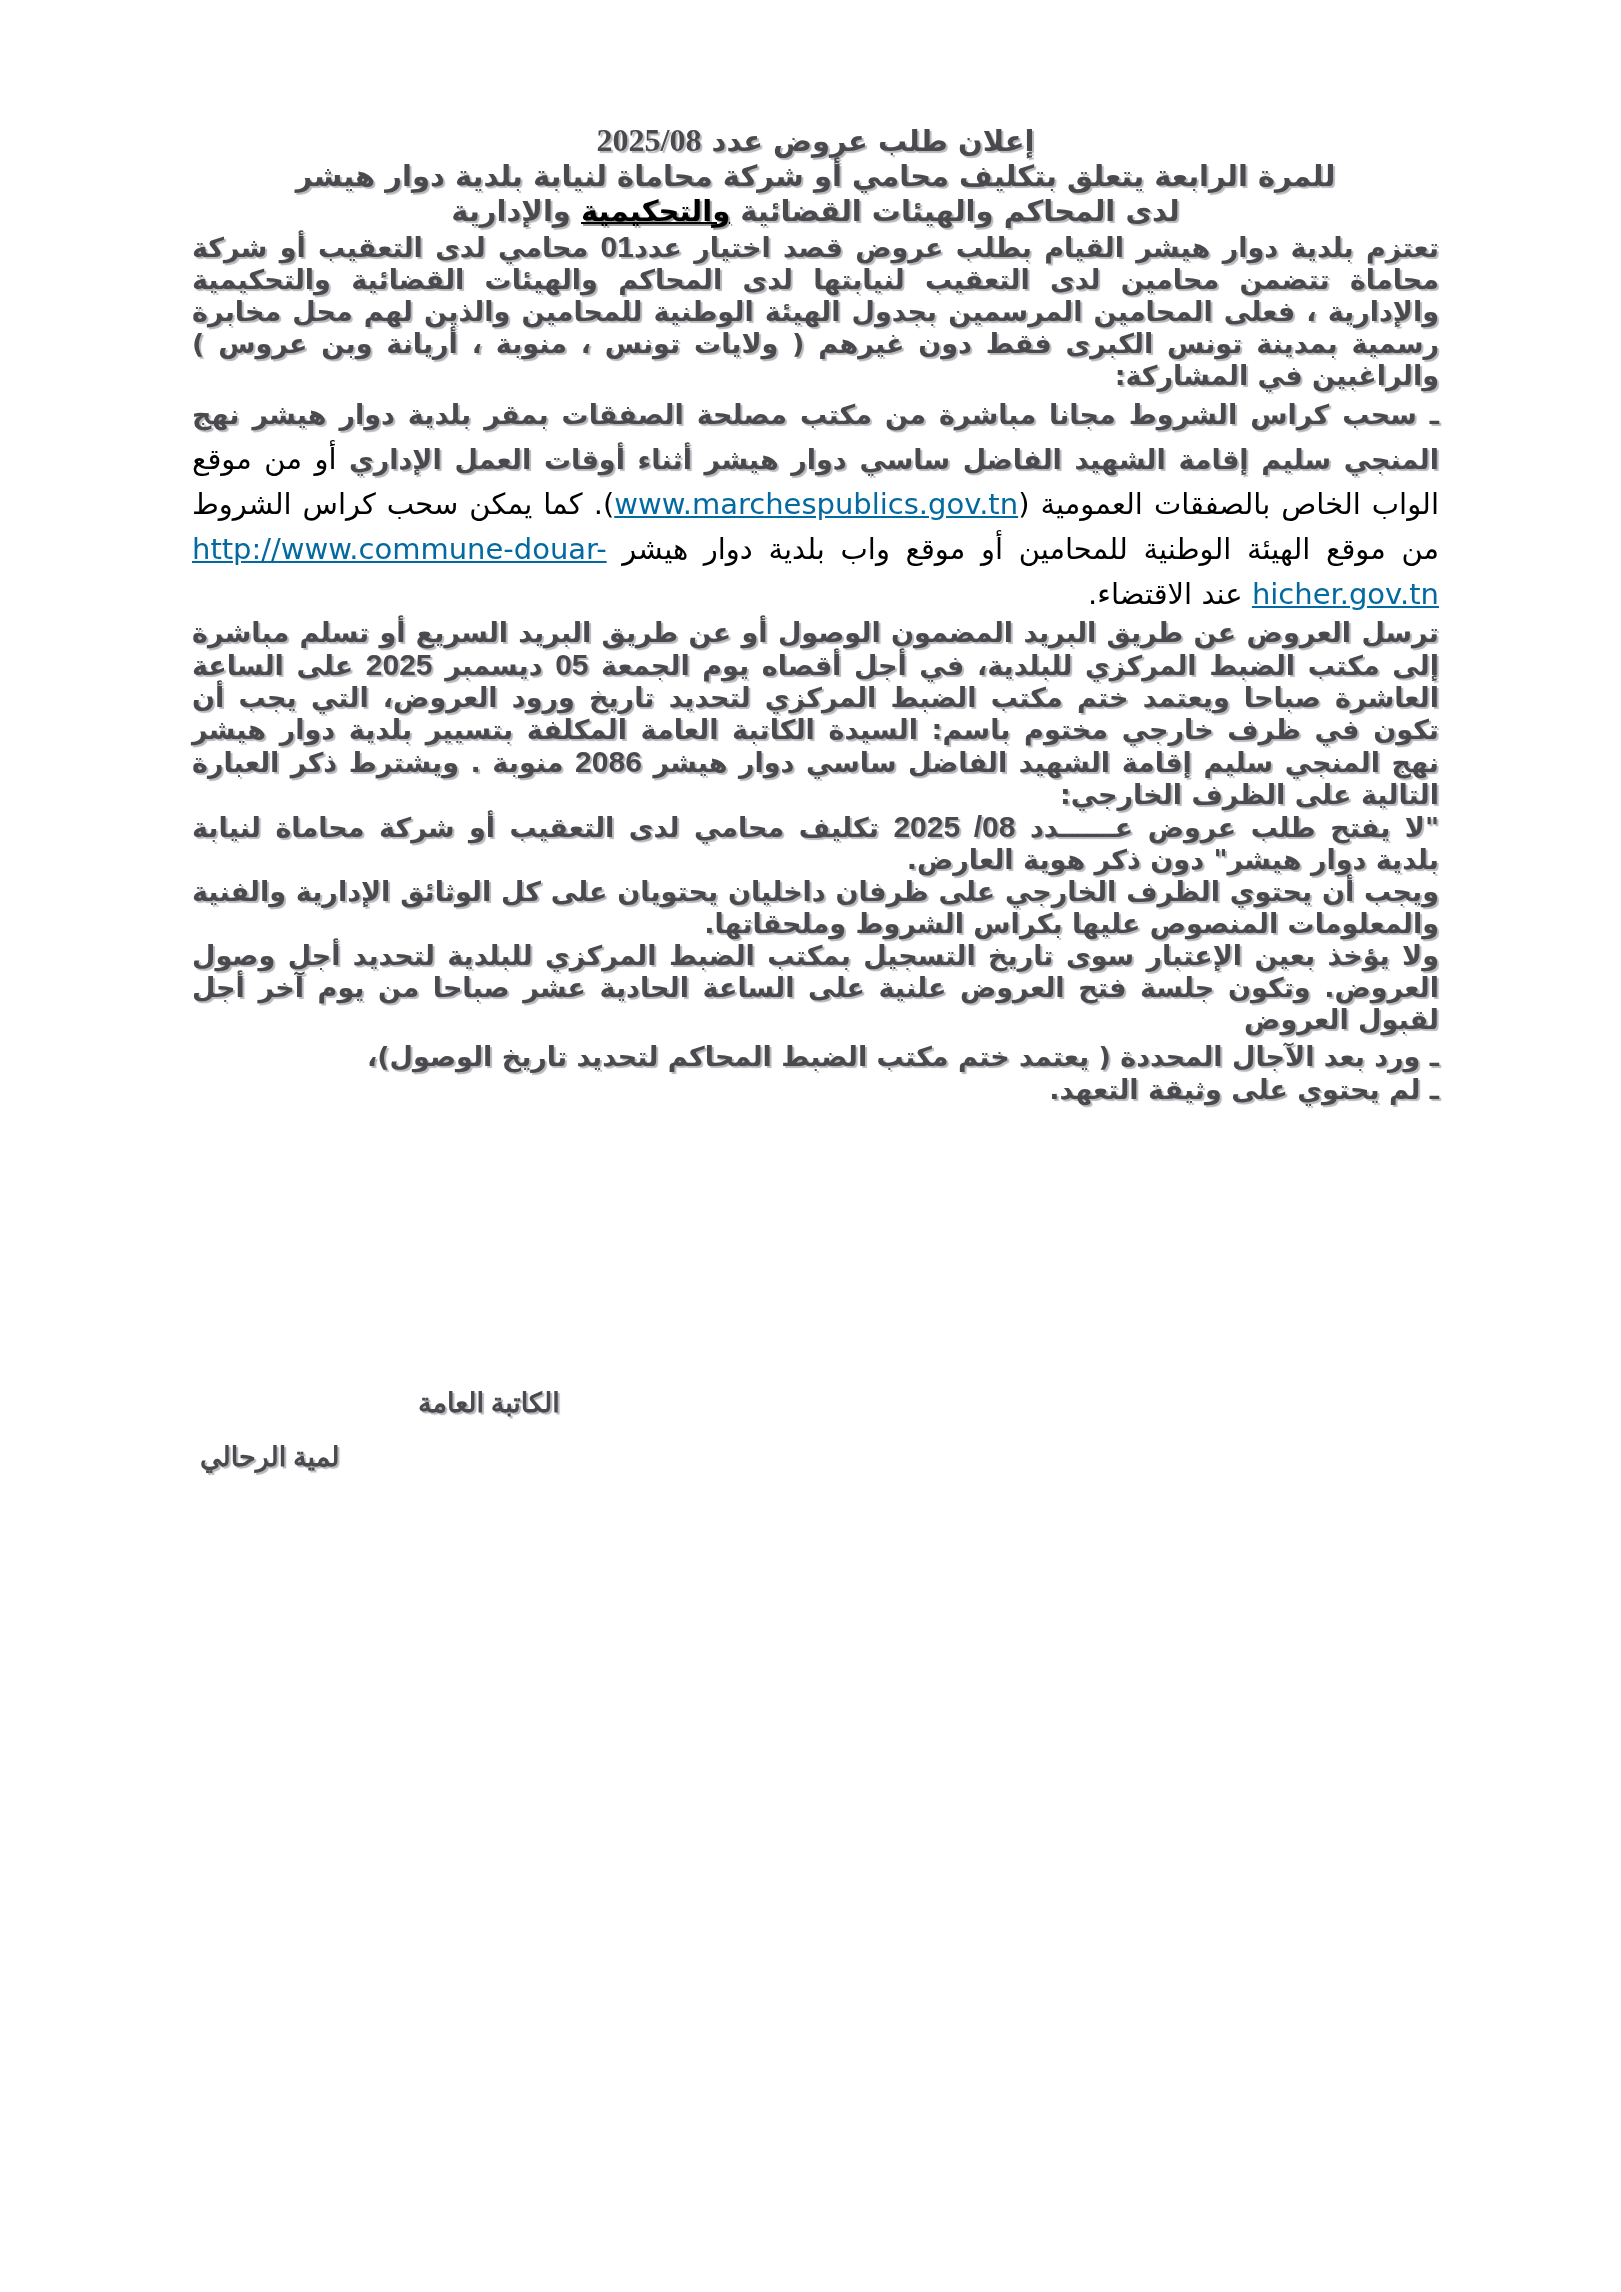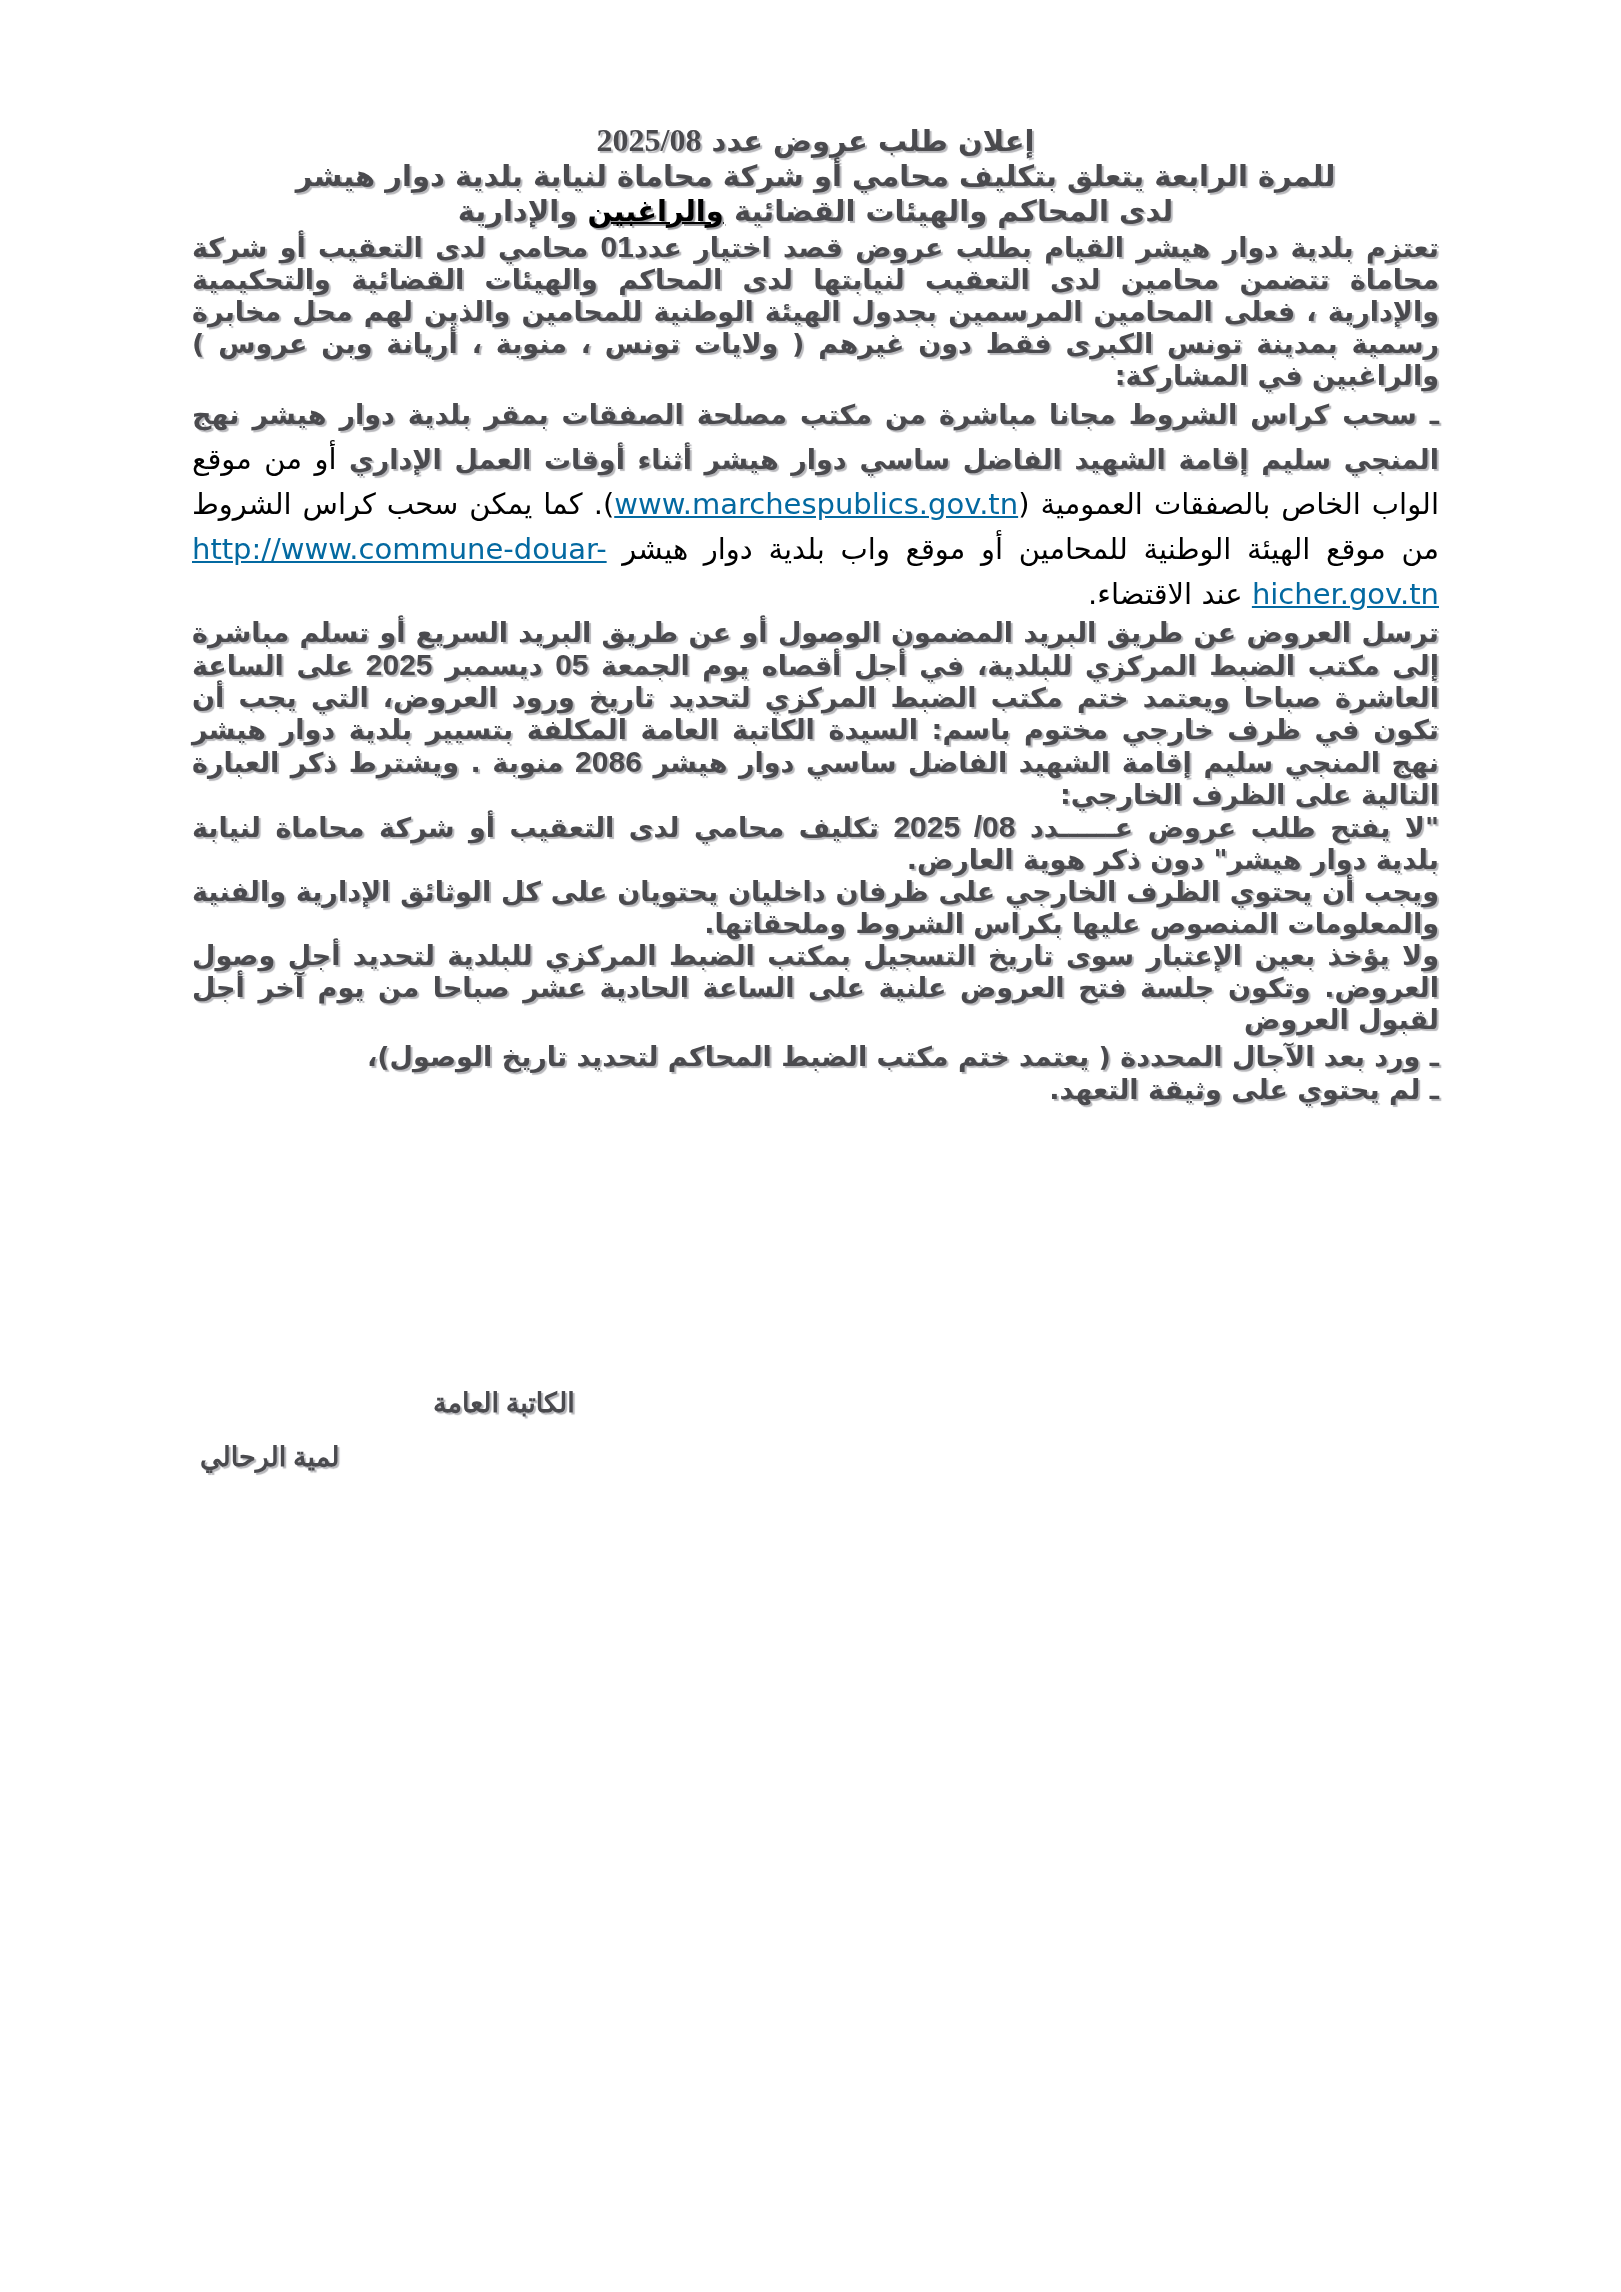--- a/index.html
+++ b/index.html
@@ -19,35 +19,35 @@
   p.para {
     margin: 0; font-size: 27px; line-height: 32px;
     text-align-last: right;
   }
   .reg { font-weight: normal; color: #000; text-shadow: none; font-family: "DejaVu Sans", sans-serif; font-size: 29px; }
   .num { font-family: Liberation Sans, sans-serif; font-weight: bold; font-size: 30px; }
   a.link { color: #0369a1; text-decoration: underline; font-family: "DejaVu Sans", sans-serif; font-weight: normal; text-shadow: none; font-size: 29px; direction: ltr; unicode-bidi: embed; }
   .rg { line-height: 45px !important; }
   .indent { padding-right: 13.7px; }
   .list p { margin: 0; font-size: 27px; line-height: 33px; text-align: right; }
-  .sign-title { position: absolute; left: 433px; top: 1387px; font-size: 27px; direction: rtl; }
+  .sign-title { position: absolute; left: 418px; top: 1387px; font-size: 27px; direction: rtl; }
   .sign-name { position: absolute; left: 200px; top: 1441px; font-size: 27px; direction: rtl; }
 </style>
 </head>
 <body>
 
 <div class="page">
 
   <p class="title b">
     <span>إعلان طلب عروض عدد</span>
     <span class="num">2025/08</span>
   </p>
   <p class="title b">للمرة الرابعة  يتعلق بتكليف محامي أو شركة محاماة لنيابة بلدية دوار هيشر</p>
   <p class="title b">
-    <span>لدى المحاكم والهيئات القضائية </span><span class="strong">والراغبين</span><span> والإدارية</span>
+    <span>لدى المحاكم والهيئات القضائية </span><span class="strong">والتحكيمية</span><span> والإدارية</span>
   </p>
 
   <p class="para b" style="margin-top:2px;">
     <span>تعتزم بلدية دوار هيشر القيام بطلب عروض قصد اختيار عدد</span><span class="num">01</span><span> محامي لدى التعقيب  أو شركة محاماة تتضمن  محامين لدى التعقيب لنيابتها لدى المحاكم والهيئات القضائية والتحكيمية والإدارية ، فعلى المحامين المرسمين بجدول الهيئة الوطنية للمحامين والذين لهم محل مخابرة رسمية بمدينة تونس الكبرى فقط دون غيرهم ( ولايات تونس ، منوبة ، أريانة وبن عروس )  والراغبين في المشاركة:</span>
   </p>
 
   <p class="para b rg" style="line-height:36px;">
     <span>ـ سحب كراس الشروط مجانا مباشرة من مكتب مصلحة الصفقات بمقر بلدية دوار هيشر نهج المنجي سليم إقامة الشهيد الفاضل ساسي دوار هيشر  أثناء أوقات العمل الإداري</span><span class="reg"> أو من موقع الواب الخاص بالصفقات العمومية (</span><a class="link">www.marchespublics.gov.tn</a><span class="reg">). كما يمكن سحب كراس الشروط من موقع الهيئة الوطنية للمحامين أو موقع واب بلدية دوار هيشر </span><a class="link">http://www.commune-douar-hicher.gov.tn</a><span class="reg"> عند الاقتضاء.</span>
   </p>
 

